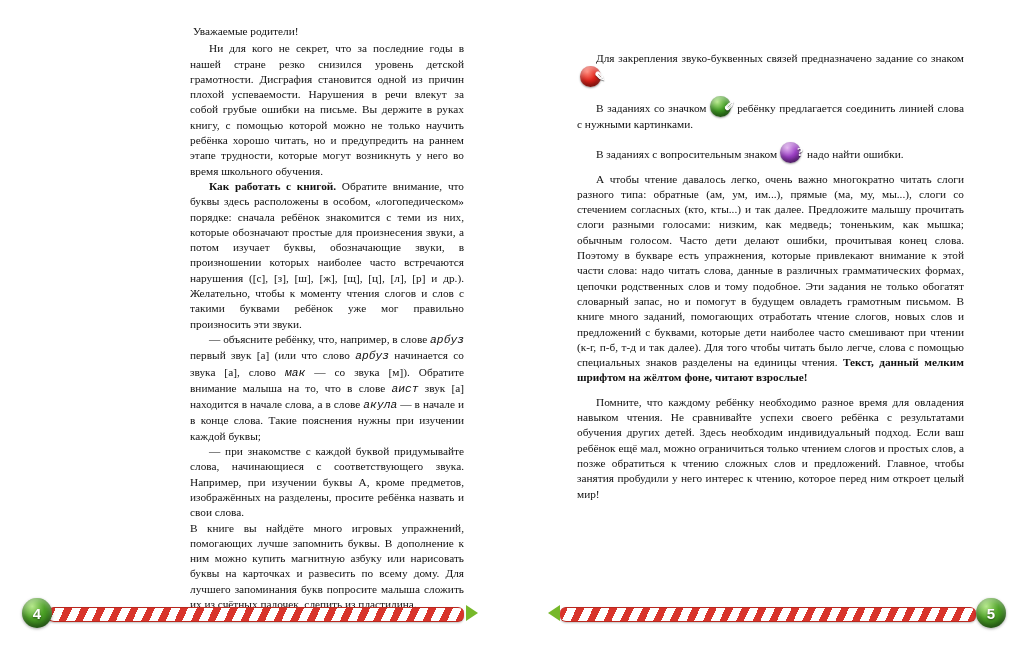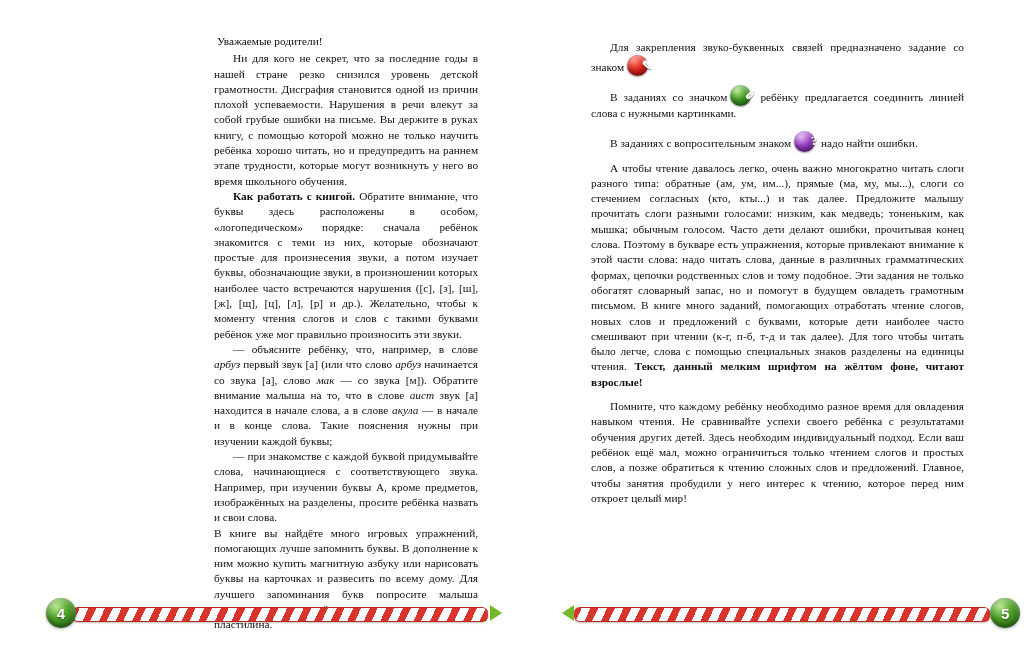--- a/index.html
+++ b/index.html
@@ -20,25 +20,24 @@
     height: 652px;
     display: flex;
   }
   .page {
     position: relative;
     width: 512px;
     height: 652px;
     box-sizing: border-box;
   }
   .page-left {
-    padding: 34px 48px 0 190px;
-    margin-left: 24px;
+    padding: 24px 48px 0 190px;
   }
   .page-right {
-    padding: 40px 60px 0 65px;
+    padding: 51px 60px 0 65px;
   }
   .col {
     font-size: 11.3px;
     line-height: 1.355;
     text-align: justify;
     hyphens: none;
   }
   .heading {
     text-align: left;
     margin: 0 0 2px 0;
@@ -50,21 +49,21 @@
     text-indent: 19px;
     text-align: justify;
   }
   p.para.noindent {
     text-indent: 0;
   }
   p.para.dash {
     text-indent: 19px;
   }
   .b { font-weight: bold; }
-  .i { font-style: italic; }
+  .i { font-style: italic; font-family: Liberation Mono, monospace; }
 
   
   .page-right p.para {
     margin-bottom: 9px;
   }
 
   
   .icon-inline {
     display: inline-block;
     vertical-align: -5px;

